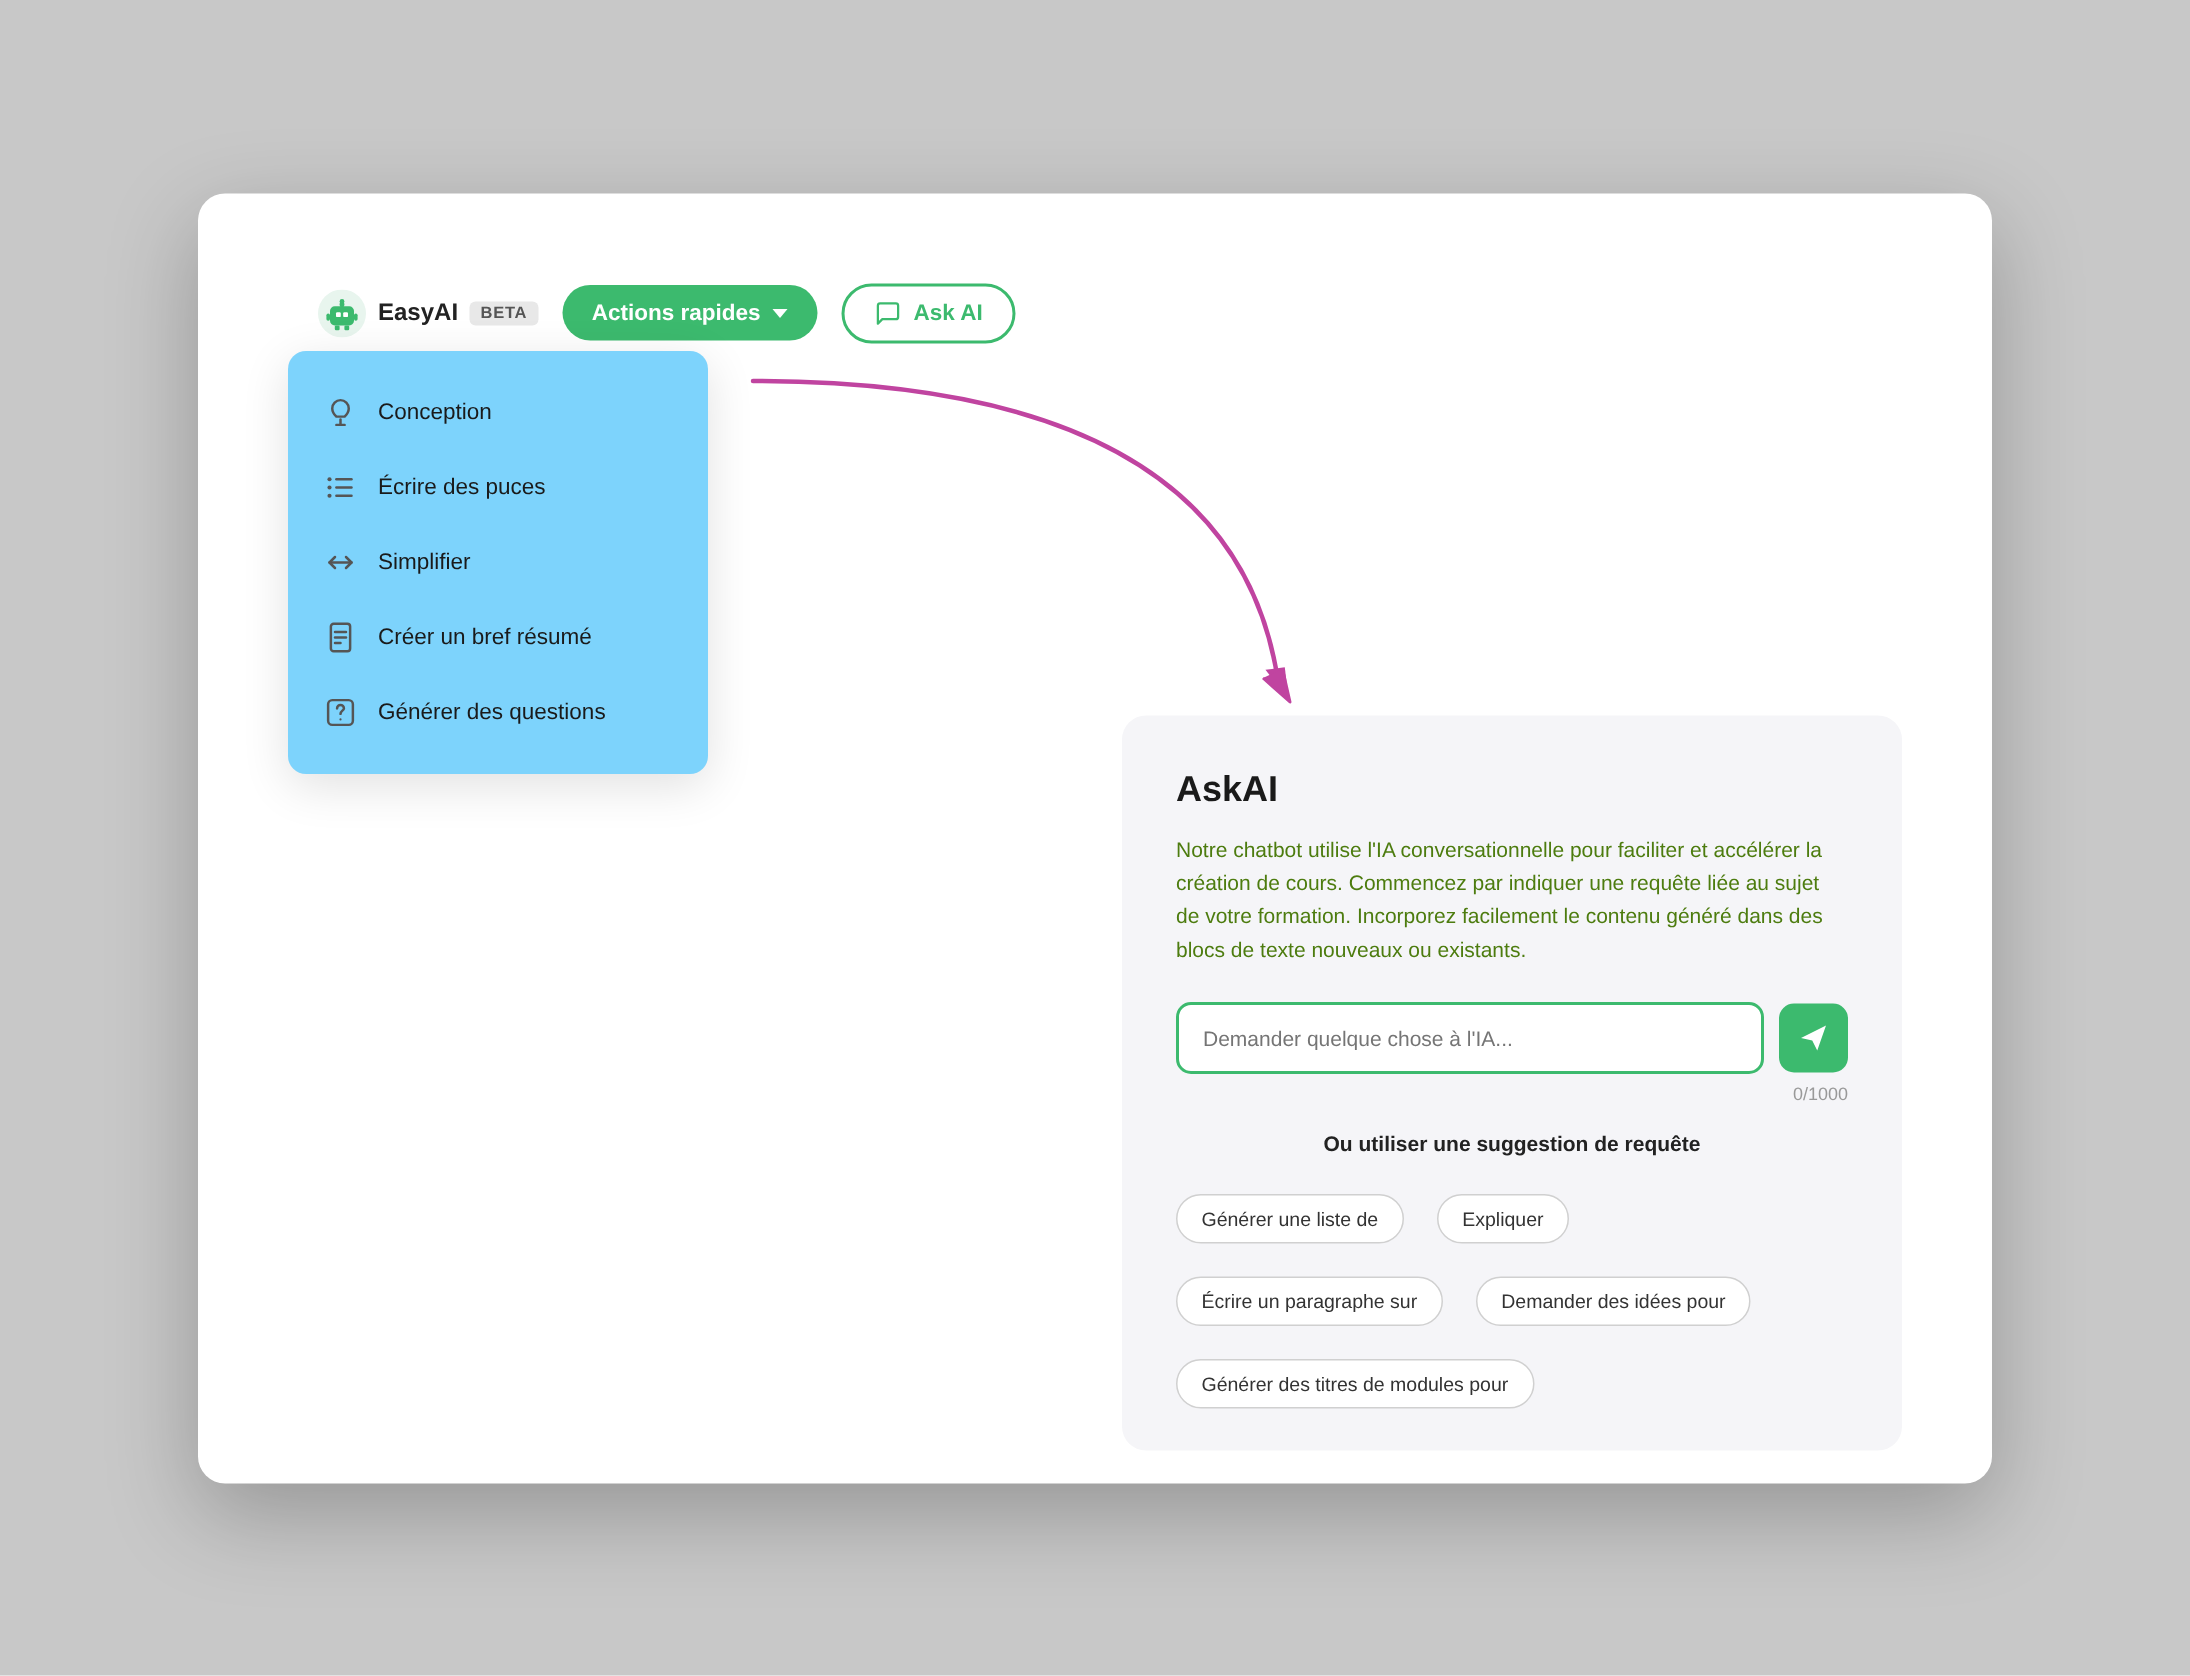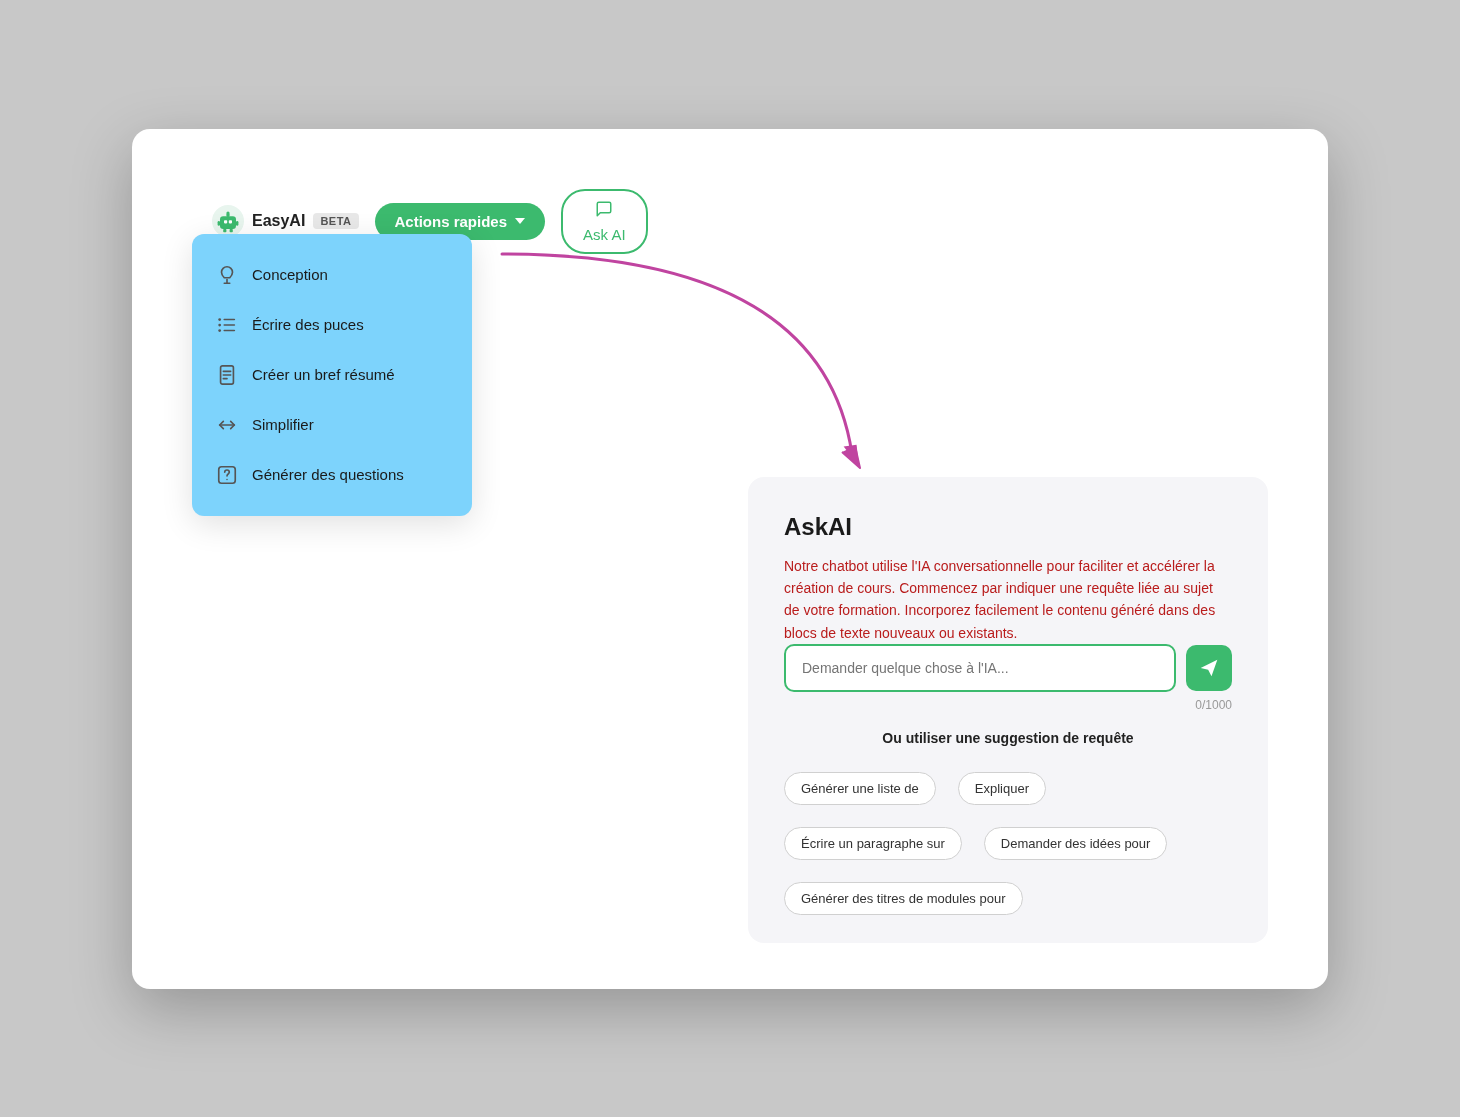--- a/index.html
+++ b/index.html
@@ -75,26 +75,25 @@
       border-right: 5px solid transparent;
       border-top: 6px solid #fff;
     }
     .ask-ai-btn {
       background: #fff;
       color: #3cba6e;
       border: 2px solid #3cba6e;
       border-radius: 24px;
       padding: 9px 20px;
       font-size: 15px;
-      font-weight: 400;
+      font-weight: 700;
       cursor: pointer;
       display: flex;
       align-items: center;
       gap: 8px;
-      flex-direction: column;
     }
     .chat-bubble-icon {
       width: 18px;
       height: 18px;
     }
 
     
     .dropdown-menu {
       position: absolute;
       top: 105px;
@@ -146,22 +145,23 @@
       z-index: 10;
     }
     .ask-ai-title {
       font-size: 24px;
       font-weight: 700;
       color: #1a1a1a;
       margin-bottom: 14px;
     }
     .ask-ai-description {
       font-size: 14px;
-      color: #b91c1c;
+      color: #4d7c0f;
       line-height: 1.6;
+      margin-bottom: 24px;
     }
     .input-row {
       display: flex;
       align-items: center;
       gap: 10px;
       margin-bottom: 6px;
     }
     .ask-input {
       flex: 1;
       border: 2px solid #3cba6e;
@@ -272,35 +272,35 @@
         <line x1="9" y1="18" x2="20" y2="18"></line>
         <circle cx="4" cy="6" r="1.5" fill="#555" stroke="none"></circle>
         <circle cx="4" cy="12" r="1.5" fill="#555" stroke="none"></circle>
         <circle cx="4" cy="18" r="1.5" fill="#555" stroke="none"></circle>
       </svg>
       <span>Écrire des puces</span>
     </div>
 
     <div class="dropdown-item">
       <svg class="dropdown-icon" viewBox="0 0 24 24" fill="none" stroke="#555" stroke-width="1.8" stroke-linecap="round" stroke-linejoin="round">
+        <line x1="4" y1="12" x2="20" y2="12"></line>
+        <polyline points="8 8 4 12 8 16"></polyline>
+        <polyline points="16 8 20 12 16 16"></polyline>
+      </svg>
+      <span>Simplifier</span>
+    </div>
+
+    <div class="dropdown-item">
+      <svg class="dropdown-icon" viewBox="0 0 24 24" fill="none" stroke="#555" stroke-width="1.8" stroke-linecap="round" stroke-linejoin="round">
         <rect x="5" y="2" width="14" height="20" rx="2"></rect>
         <line x1="8" y1="8" x2="16" y2="8"></line>
         <line x1="8" y1="12" x2="16" y2="12"></line>
         <line x1="8" y1="16" x2="12" y2="16"></line>
       </svg>
       <span>Créer un bref résumé</span>
-    </div>
-
-    <div class="dropdown-item">
-      <svg class="dropdown-icon" viewBox="0 0 24 24" fill="none" stroke="#555" stroke-width="1.8" stroke-linecap="round" stroke-linejoin="round">
-        <line x1="4" y1="12" x2="20" y2="12"></line>
-        <polyline points="8 8 4 12 8 16"></polyline>
-        <polyline points="16 8 20 12 16 16"></polyline>
-      </svg>
-      <span>Simplifier</span>
     </div>
 
     <div class="dropdown-item">
       <svg class="dropdown-icon" viewBox="0 0 24 24" fill="none" stroke="#555" stroke-width="1.8" stroke-linecap="round" stroke-linejoin="round">
         <rect x="3" y="3" width="18" height="18" rx="3"></rect>
         <path d="M9.5 9a2.5 2.5 0 0 1 5 0c0 1.5-2.5 2-2.5 4"></path>
         <circle cx="12" cy="17" r="0.8" fill="#555" stroke="none"></circle>
       </svg>
       <span>Générer des questions</span>
     </div>

